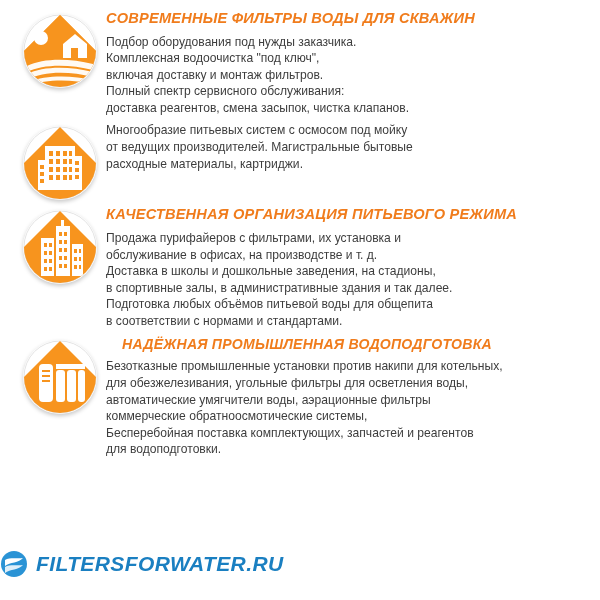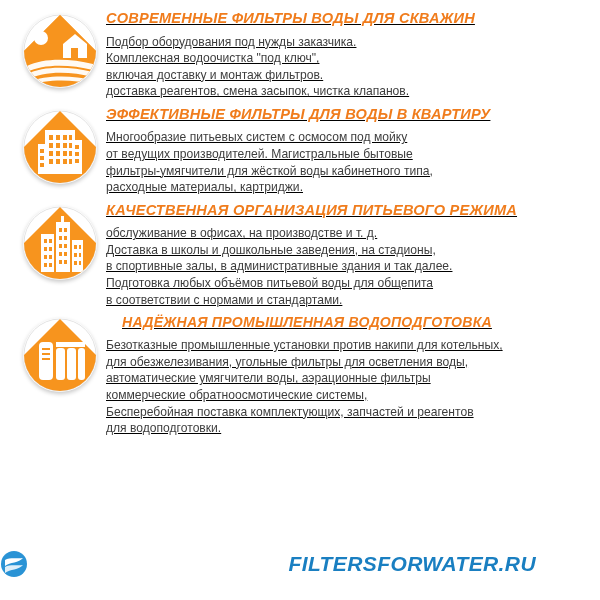--- a/index.html
+++ b/index.html
@@ -12,21 +12,20 @@
     background: #ffffff;
     font-family: "Liberation Sans", sans-serif;
     overflow: hidden;
   }
   .page {
     position: relative;
     width: 600px;
     height: 600px;
     box-sizing: border-box;
     padding: 10px 14px 2px 14px;
-    text-decoration: underline;
   }
   .block {
     display: flex;
     align-items: flex-start;
     margin-bottom: 6px;
   }
   .icon-col {
     width: 92px;
     flex: 0 0 92px;
     display: flex;
@@ -79,22 +78,21 @@
   }
 
   
   .footer {
     position: absolute;
     left: 0;
     bottom: 22px;
     width: 536px;
     display: flex;
     align-items: center;
-    justify-content: space-between;
-    gap: 22px;
+    justify-content: flex-start;
   }
   .logo-mark {
     width: 28px;
     height: 28px;
     margin-right: 8px;
     flex: 0 0 28px;
   }
   .logo-text {
     font-size: 21px;
     font-weight: bold;
@@ -133,20 +131,21 @@
           </g>
         </svg>
       </div>
     </div>
     <div class="text-col">
       <h2 class="heading">СОВРЕМЕННЫЕ ФИЛЬТРЫ ВОДЫ ДЛЯ СКВАЖИН</h2>
       <p class="body-text">
         <span class="line">Подбор оборудования под нужды заказчика.</span>
         <span class="line">Комплексная водоочистка "под ключ",</span>
         <span class="line">включая доставку и монтаж фильтров.</span>
+        <span class="line">Полный спектр сервисного обслуживания:</span>
         <span class="line">доставка реагентов, смена засыпок, чистка клапанов.</span>
       </p>
     </div>
   </div>
 
   <div class="block">
     <div class="icon-col">
       <div class="badge">
         <svg width="74" height="74" viewBox="0 0 74 74" aria-hidden="true">
           <defs>
@@ -183,25 +182,23 @@
                 <rect x="17" y="53" width="4" height="4"></rect>
               <rect x="52" y="35" width="4" height="4"></rect>
                 <rect x="52" y="42" width="4" height="4"></rect>
                 <rect x="52" y="49" width="4" height="4"></rect>
             </g>
           </g>
         </svg>
       </div>
     </div>
     <div class="text-col">
-      <h2 class="heading">ЭФФЕКТИВНЫЕ ФИЛЬТРЫ ДЛЯ ВОДЫ В КВАРТИРУ</h2>
       <p class="body-text">
         <span class="line">Многообразие питьевых систем с осмосом под мойку</span>
         <span class="line">от ведущих производителей. Магистральные бытовые</span>
-        <span class="line">фильтры-умягчители для жёсткой воды кабинетного типа,</span>
         <span class="line">расходные материалы, картриджи.</span>
       </p>
     </div>
   </div>
 
   <div class="block">
     <div class="icon-col">
       <div class="badge">
         <svg width="74" height="74" viewBox="0 0 74 74" aria-hidden="true">
           <defs>
@@ -242,20 +239,21 @@
               <rect x="51" y="55" width="3" height="4"></rect>
                 <rect x="56" y="55" width="2" height="4"></rect>
             </g>
           </g>
         </svg>
       </div>
     </div>
     <div class="text-col">
       <h2 class="heading">КАЧЕСТВЕННАЯ ОРГАНИЗАЦИЯ ПИТЬЕВОГО РЕЖИМА</h2>
       <p class="body-text">
+        <span class="line">Продажа пурифайеров с фильтрами, их установка и</span>
         <span class="line">обслуживание в офисах, на производстве и т. д.</span>
         <span class="line">Доставка в школы и дошкольные заведения, на стадионы,</span>
         <span class="line">в спортивные залы, в административные здания и так далее.</span>
         <span class="line">Подготовка любых объёмов питьевой воды для общепита</span>
         <span class="line">в соответствии с нормами и стандартами.</span>
       </p>
     </div>
   </div>
 
   <div class="block">

